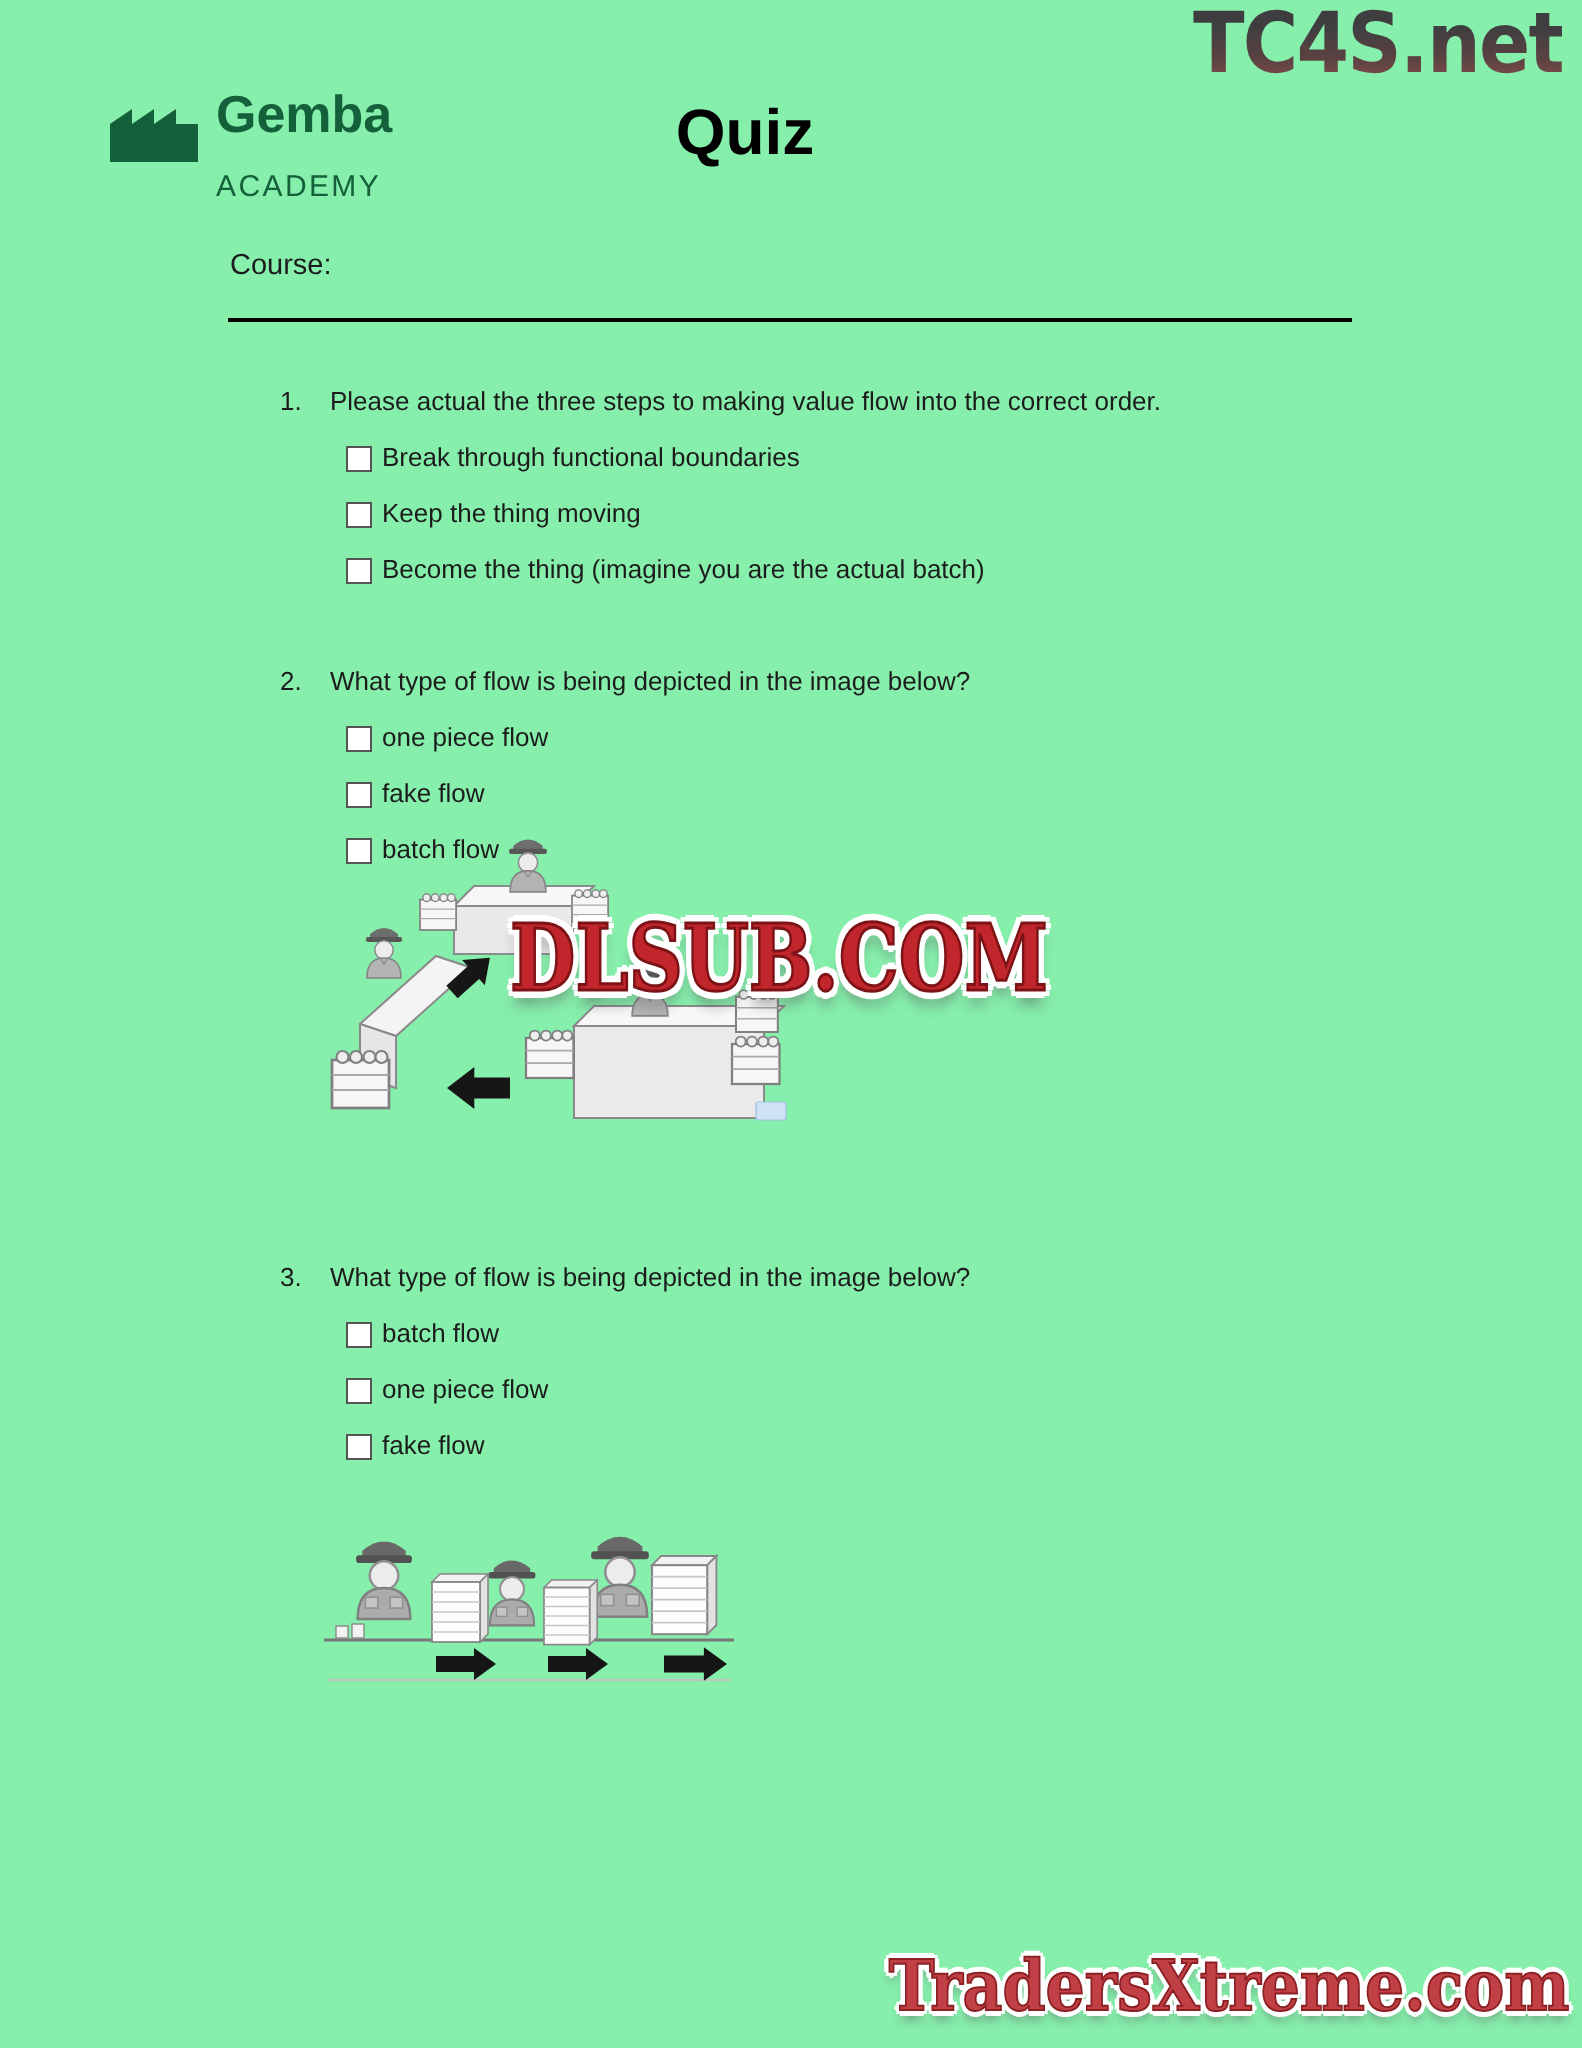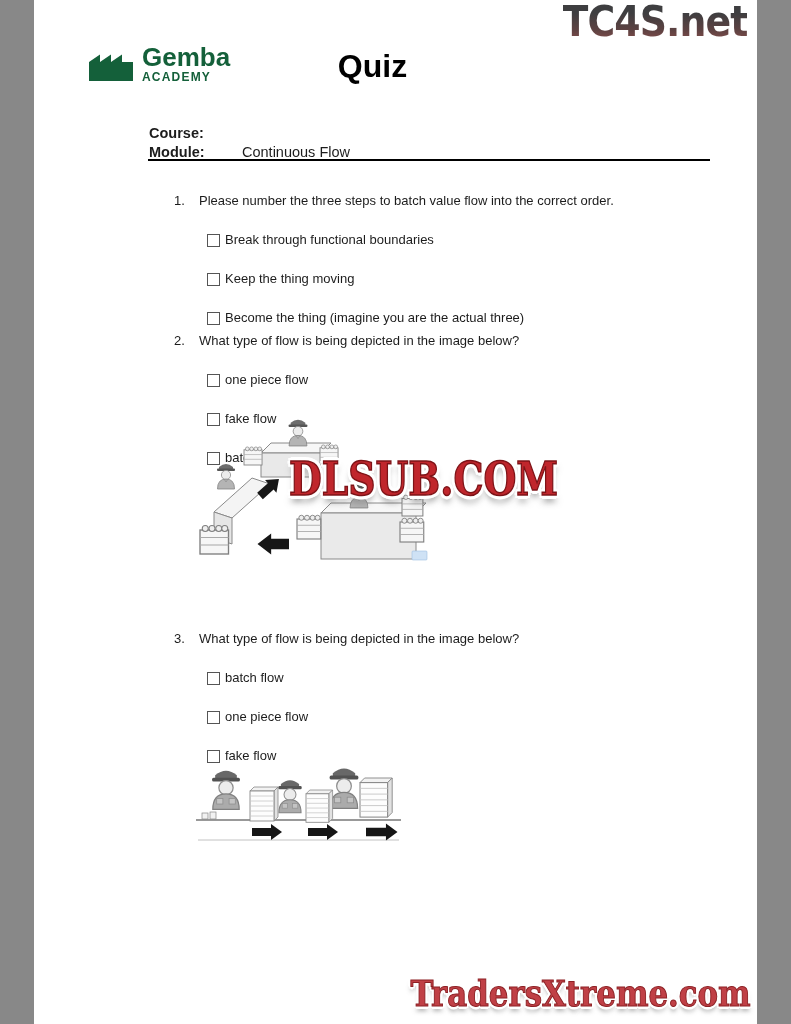--- a/index.html
+++ b/index.html
@@ -1,19 +1,19 @@
 <!DOCTYPE html>
 <html><head>
 <meta charset="utf-8">
 <style>
   * { margin:0; padding:0; box-sizing:border-box; }
   body { background:#888; font-family:"Liberation Sans", sans-serif; }
   .page {
-    position:relative; width:723px; height:1024px; margin:0 auto;
-    background:#ffffff; color:#1c1c1c; overflow:hidden;
+    position:relative; width:791px; height:1024px; margin:0 auto;
+    background:#86efac; color:#1c1c1c; overflow:hidden;
   }
 
   
   .tc4s {
     position:absolute; top:0px; right:10px;
     font-family:"DejaVu Sans", sans-serif; font-weight:bold;
     font-size:42px; letter-spacing:-1px; line-height:1.05;
     transform:scaleX(0.9); transform-origin:100% 0;
     color:#4a4243;
   }
@@ -22,40 +22,40 @@
       background:linear-gradient(180deg,#3e3e40 30%, #5d4242 68%, #8e504d 100%);
       -webkit-background-clip:text; background-clip:text; color:transparent;
     }
   }
 
   
   .logo { position:absolute; left:52px; top:44px; display:flex; align-items:flex-start; gap:6px; }
   .logo svg { display:block; margin-top:2px; }
   .logo-text { display:flex; flex-direction:column; line-height:1; }
   .logo-name { font-size:26px; font-weight:bold; color:#14603a; letter-spacing:0px; }
-  .logo-sub  { font-size:12px; font-weight:bold; color:#14603a; letter-spacing:1.2px; margin-top:1px; }
+  .logo-sub  { font-size:15px; font-weight:normal; color:#14603a; letter-spacing:1.2px; margin-top:16px; }
 
   
   .title {
     position:absolute; top:48px; left:0; right:46px; text-align:center;
     font-size:32px; font-weight:bold; color:#000;
   }
 
   
   .meta { position:absolute; left:115px; top:124px; font-size:14.5px; }
   .meta-row { display:flex; line-height:19px; }
-  .meta-label { width:93px;font-weight:bold; }
+  .meta-label { width:93px; }
   .divider { position:absolute; left:114px; top:159px; width:562px; height:2px; background:#000; }
 
   
   .question { position:absolute; left:140px; width:520px; font-size:13px; }
   .q1 { top:193px; } .q2 { top:333px; } .q3 { top:631px; }
   .q-head { display:flex; line-height:16px; }
   .q-num { width:25px; }
-  .option { display:flex; align-items:center; margin-left:21px; margin-top:23px; height:16px;padding-left:12px; }
+  .option { display:flex; align-items:center; margin-left:21px; margin-top:12px; height:16px;padding-left:12px; }
   .cb {
     width:13px; height:13px; border:1px solid #555; background:#fff;
     display:inline-block; flex:0 0 auto; cursor:pointer;
   }
   .option .opt-label { margin-left:5px; line-height:16px; }
 
   
   .illus1 { position:absolute; left:160px; top:416px; width:400px; height:150px; }
   .illus2 { position:absolute; left:160px; top:766px; width:210px; height:80px; }
   .illus1 svg, .illus2 svg { display:block; }
@@ -106,43 +106,39 @@
       <span class="logo-sub">ACADEMY</span>
     </div>
   </div>
 
   <h1 class="title">Quiz</h1>
 
   <div class="meta">
     <div class="meta-row">
       <span class="meta-label">Course:</span>
     </div>
-    <div class="meta-row">
-      <span class="meta-label">Module:</span>
-      <span class="meta-value">Continuous Flow</span>
-    </div>
   </div>
   <div class="divider"></div>
 
   <section class="question q1">
     <div class="q-head">
       <span class="q-num">1.</span>
-      <span class="q-text">Please number the three steps to batch value flow into the correct order.</span>
+      <span class="q-text">Please actual the three steps to making value flow into the correct order.</span>
     </div>
     <div class="option">
       <span class="cb"></span>
       <span class="opt-label">Break through functional boundaries</span>
     </div>
     <div class="option">
       <span class="cb"></span>
       <span class="opt-label">Keep the thing moving</span>
     </div>
     <div class="option">
       <span class="cb"></span>
-      <span class="opt-label">Become the thing (imagine you are the actual three)</span>
+      <span class="opt-label">Become the thing (imagine you are the actual batch)</span>
     </div>
   </section>
 
   <section class="question q2">
     <div class="q-head">
       <span class="q-num">2.</span>
       <span class="q-text">What type of flow is being depicted in the image below?</span>
     </div>
     <div class="option">
       <span class="cb"></span>

